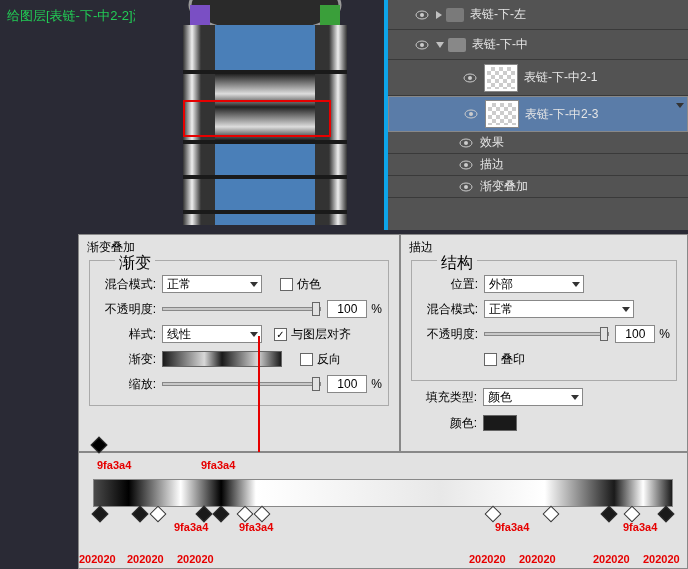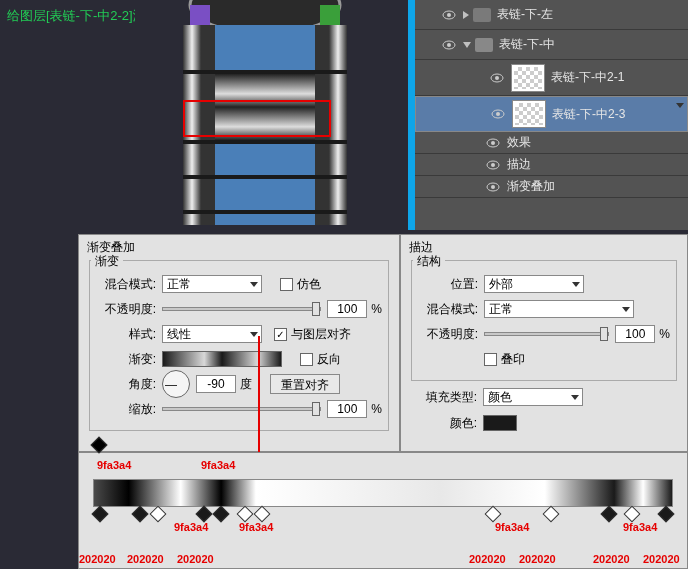--- a/index.html
+++ b/index.html
@@ -1,42 +1,42 @@
 <!DOCTYPE html>
 <html><head>
 <meta charset="utf-8">
 <style>
 *{box-sizing:border-box;margin:0;padding:0;font-family:"Microsoft YaHei",SimSun,sans-serif;font-size:12px}
 body{background:#2a2a35;width:688px;height:569px;position:relative;overflow:hidden}
 .topbar{position:absolute;top:7px;left:7px;color:#22cc55;font-size:13px}
 .watch{position:absolute;top:0;left:135px;width:260px;height:230px;background:#2a2a35}
 .watch svg{width:100%;height:100%}
 .selbox{position:absolute;top:100px;left:183px;width:148px;height:37px;border:2px solid #e60000}
-.layers{position:absolute;top:0;right:0;width:280px;height:230px;background:#535353;border-left:7px solid #0ea5e9}
+.layers{position:absolute;top:0;right:0;width:304px;height:230px;background:#535353;border-left:4px solid #0ea5e9}
 .lrow{display:flex;align-items:center;height:30px;border-bottom:1px solid #3a3a3a;padding-left:4px}
 .eye{width:16px;height:16px;margin-right:6px;display:flex;align-items:center;justify-content:center}
 .eye svg{width:14px;height:10px}
 .tri{width:0;height:0;border-top:4px solid transparent;border-bottom:4px solid transparent;border-left:6px solid #c0c0c0;margin-right:4px}
 .tri.dn{border-left:4px solid transparent;border-right:4px solid transparent;border-top:6px solid #c0c0c0;border-bottom:none}
 .fold{width:18px;height:14px;background:#7a7a7a;border-radius:2px;margin-right:6px}
 .fold.open{background:#888}
 .thumb{width:34px;height:28px;background:#fff;margin-right:6px;border:1px solid #888;position:relative}
 .thumb::after{content:"";position:absolute;inset:2px;background:repeating-conic-gradient(#ccc 0 25%,#fff 0 50%) 0 0/8px 8px}
 .lrow .lbl{color:#e6e6e6;font-size:12px}
 .lrow.ind1{padding-left:26px}
 .lrow.ind2{padding-left:74px;height:36px}
 .lrow.ind3{padding-left:70px;height:22px}
 .lrow.sel{background:#5a7ca8}
 .dialogs{position:absolute;top:234px;left:78px;right:0;height:218px;display:flex}
 .dlg{background:#e2e2e2;border:1px solid #888;padding:4px 8px}
 .dlg1{width:322px}
 .dlg2{flex:1}
 .dlgttl{font-size:12px;margin-bottom:4px}
 .grp{border:1px solid #aaa;margin:2px;padding:8px 6px 6px;position:relative}
-.grplbl{position:absolute;top:-8px;left:1px;background:#e2e2e2;padding:0 4px;font-size:12px}
+.grplbl{position:absolute;top:-8px;left:25px;background:#e2e2e2;padding:0 4px;font-size:16px}
 .row{display:flex;align-items:center;margin:5px 0;height:20px}
 .row .k{width:60px;text-align:right;margin-right:6px}
 .sel{background:#fff;border:1px solid #888;height:18px;padding:0 14px 0 4px;min-width:100px;position:relative}
 .sel::after{content:"";position:absolute;right:3px;top:6px;border-left:4px solid transparent;border-right:4px solid transparent;border-top:5px solid #333}
 .slider{height:4px;background:#c8c8c8;border:1px solid #888;flex:1;margin-right:6px;position:relative}
 .slider .th{position:absolute;width:8px;height:14px;background:#e2e2e2;border:1px solid #666;top:-6px;right:0}
 .num{width:40px;height:18px;background:#fff;border:1px solid #888;text-align:center;line-height:16px;margin-right:4px}
 .num.hl{border:2px solid #3a8fd8}
 .chk{width:13px;height:13px;background:#fff;border:1px solid #666;margin-right:4px;display:flex;align-items:center;justify-content:center;font-size:10px}
 .gradprev{width:120px;height:16px;background:linear-gradient(90deg,#1a1a1a,#d8d8d8 35%,#1a1a1a 50%,#d8d8d8 80%,#1a1a1a);border:1px solid #666;margin-right:6px}
@@ -193,28 +193,20 @@
           <span>与图层对齐</span>
         </div>
 <div class="row">
           <span class="k">渐变:</span>
           <div class="gradprev"></div>
           <span style="width:12px"></span>
           <span class="chk"></span>
           <span>反向</span>
         </div>
 <div class="row">
-          <span class="k">角度:</span>
-          <div class="angdial"></div>
-          <div class="num">-90</div>
-          <span>度</span>
-          <span style="width:18px"></span>
-          <button class="btn">重置对齐</button>
-        </div>
-<div class="row">
           <span class="k">缩放:</span>
           <div class="slider">
             <div class="th"></div>
           </div>
           <div class="num">100</div>
           <span>%</span>
         </div>
 </div>
 </div>
 

